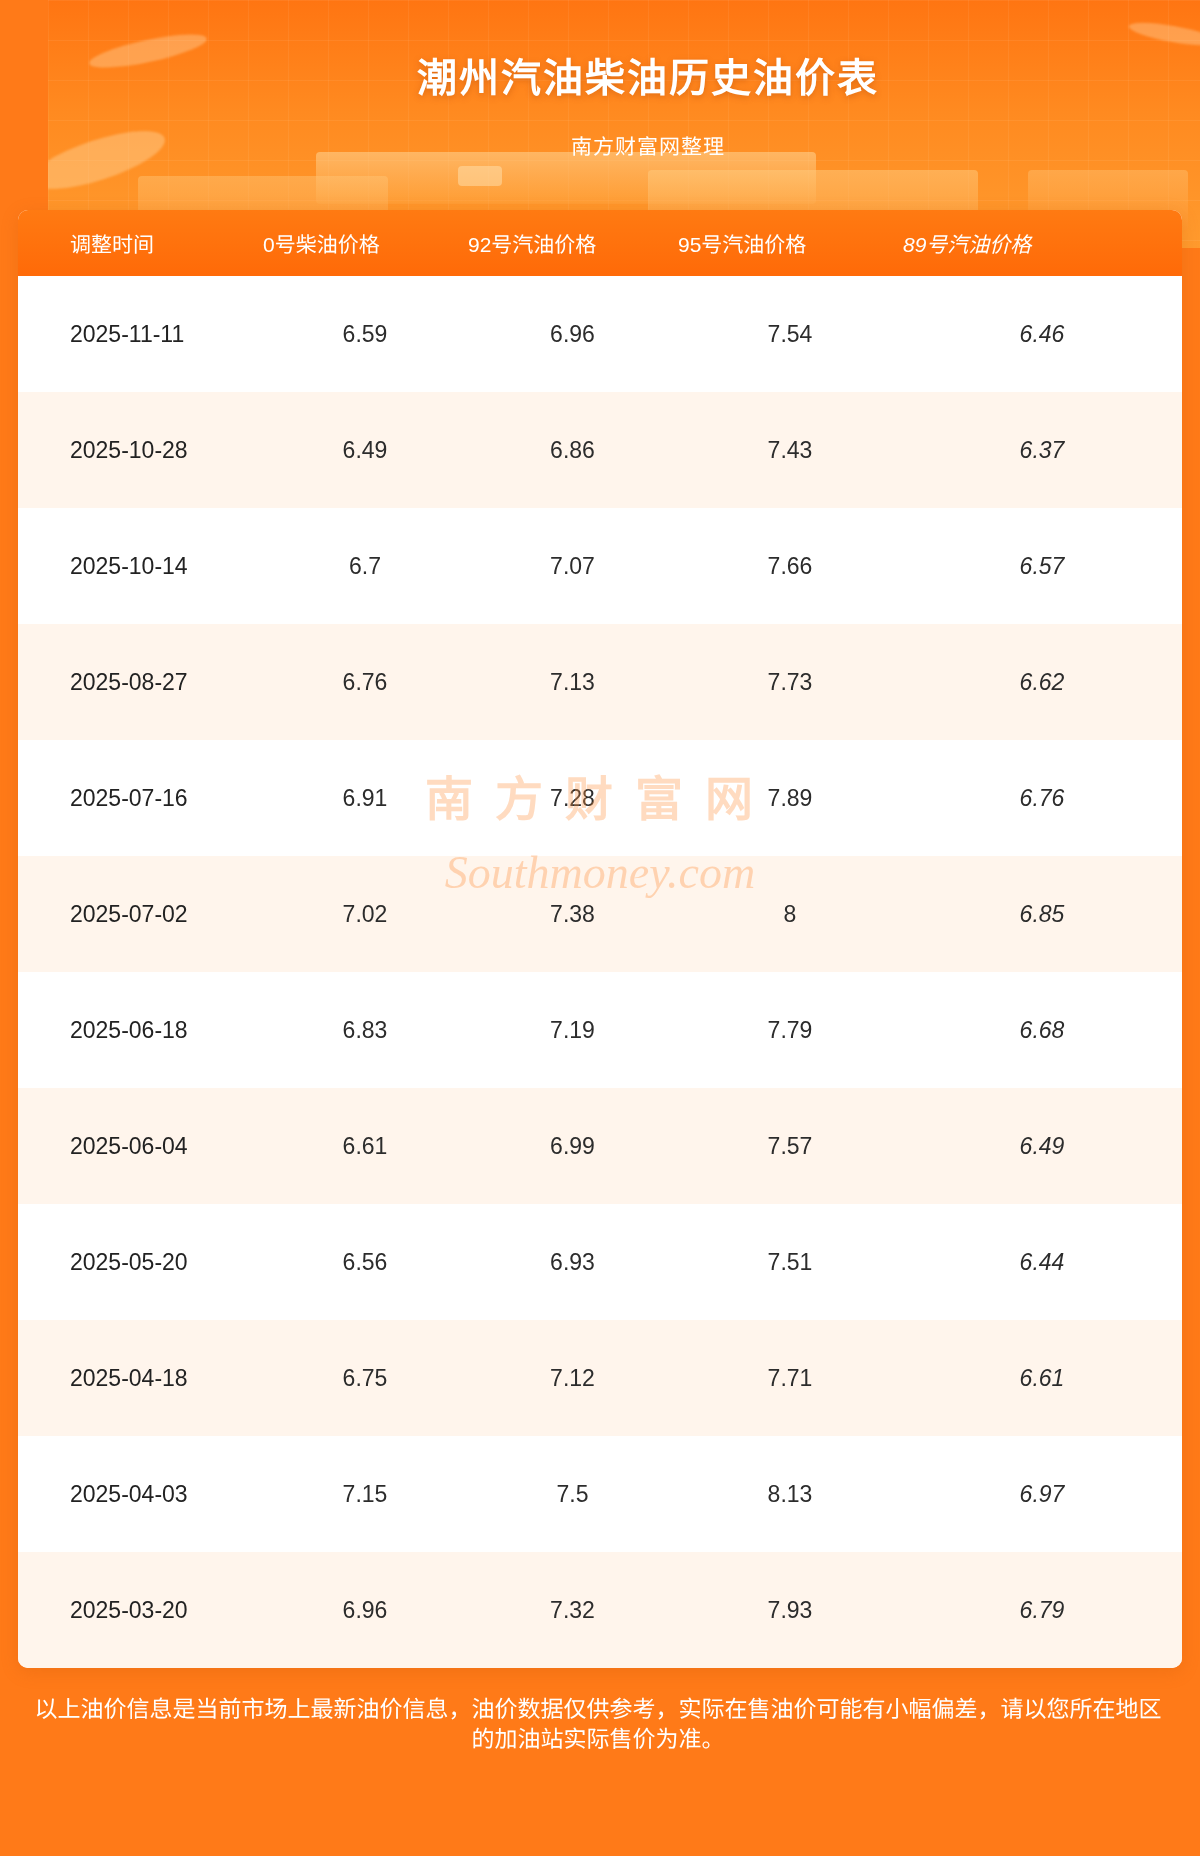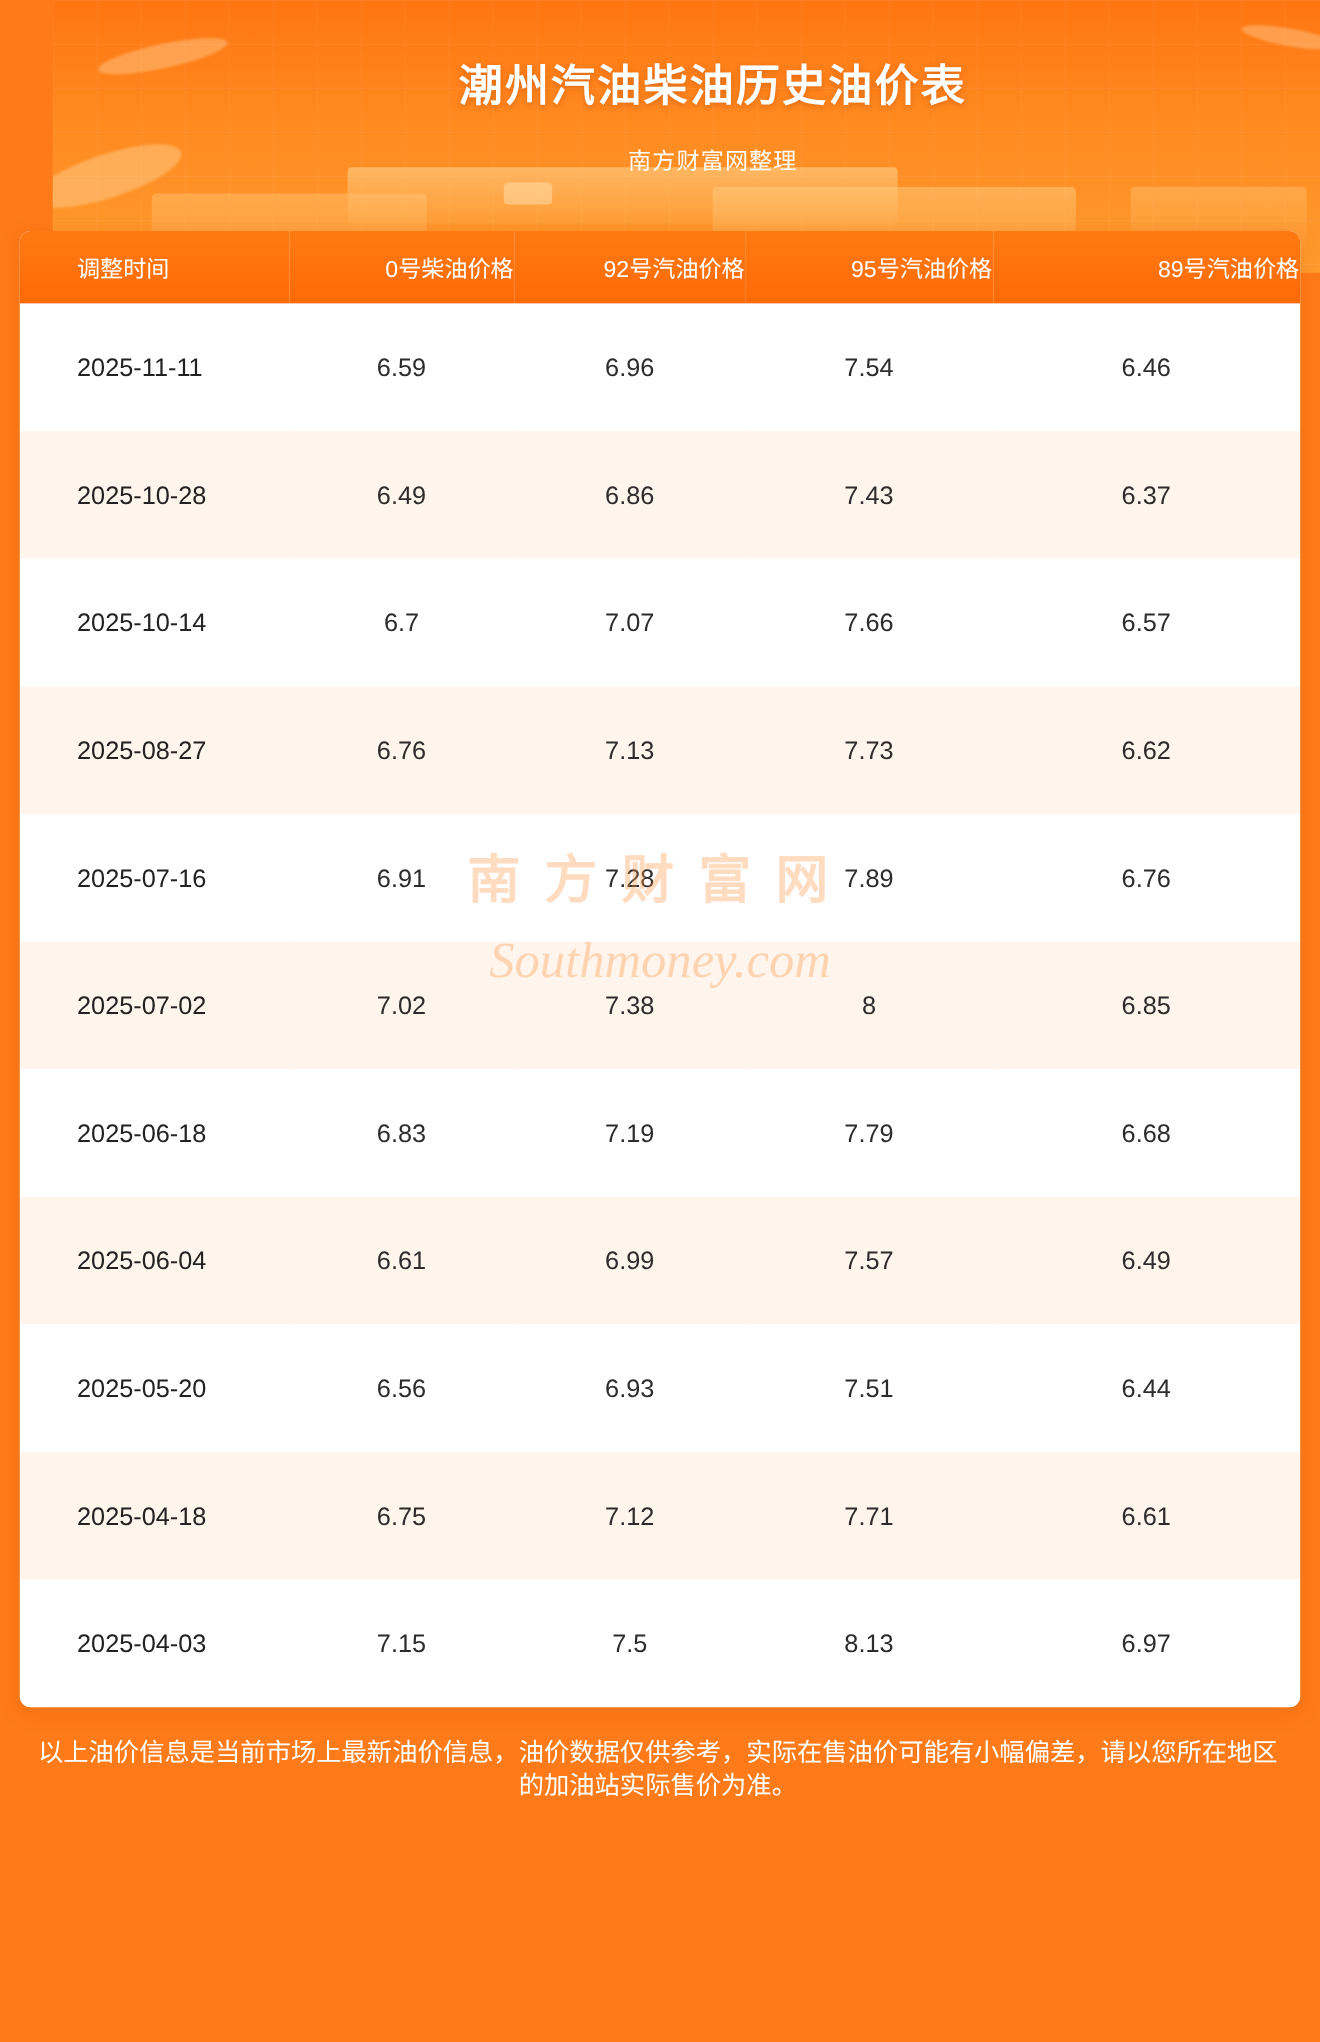--- a/index.html
+++ b/index.html
@@ -130,29 +130,29 @@
   
   col.c0 { width: 245px; }
   col.c1 { width: 205px; }
   col.c2 { width: 210px; }
   col.c3 { width: 225px; }
   col.c4 { width: 279px; }
 
   thead th.h1, tbody td.v1 { padding-left: 12px; }
   thead th.h2, tbody td.v2 { padding-left: 22px; }
   thead th.h3, tbody td.v3 { padding-left: 20px; }
-  thead th.h4, tbody td.v4 { padding-left: 22px; }
+  thead th.h4, tbody td.v4 { padding-left: 22px; font-style: italic; }
 
   tbody td.v1, tbody td.v2, tbody td.v3, tbody td.v4 {
     padding-left: 0;
     text-align: center;
   }
   thead th.h1, thead th.h2, thead th.h3, thead th.h4 {
     padding-left: 0;
-    text-align: right;
+    text-align: left;
   }
 
   
   .watermark {
     position: absolute;
     left: 0;
     right: 0;
     top: 760px;
     z-index: 5;
     text-align: center;
@@ -291,20 +291,27 @@
         <td class="v3">7.71</td>
         <td class="v4">6.61</td>
       </tr>
       <tr>
         <td>2025-04-03</td>
         <td class="v1">7.15</td>
         <td class="v2">7.5</td>
         <td class="v3">8.13</td>
         <td class="v4">6.97</td>
       </tr>
+      <tr>
+        <td>2025-03-20</td>
+        <td class="v1">6.96</td>
+        <td class="v2">7.32</td>
+        <td class="v3">7.93</td>
+        <td class="v4">6.79</td>
+      </tr>
     </tbody>
   </table>
 </div>
 
 <div class="watermark">
   <div class="wm-cn">南方财富网</div>
   <div class="wm-en">Southmoney.com</div>
 </div>
 
 <div class="footer-note">以上油价信息是当前市场上最新油价信息，油价数据仅供参考，实际在售油价可能有小幅偏差，请以您所在地区的加油站实际售价为准。</div>

